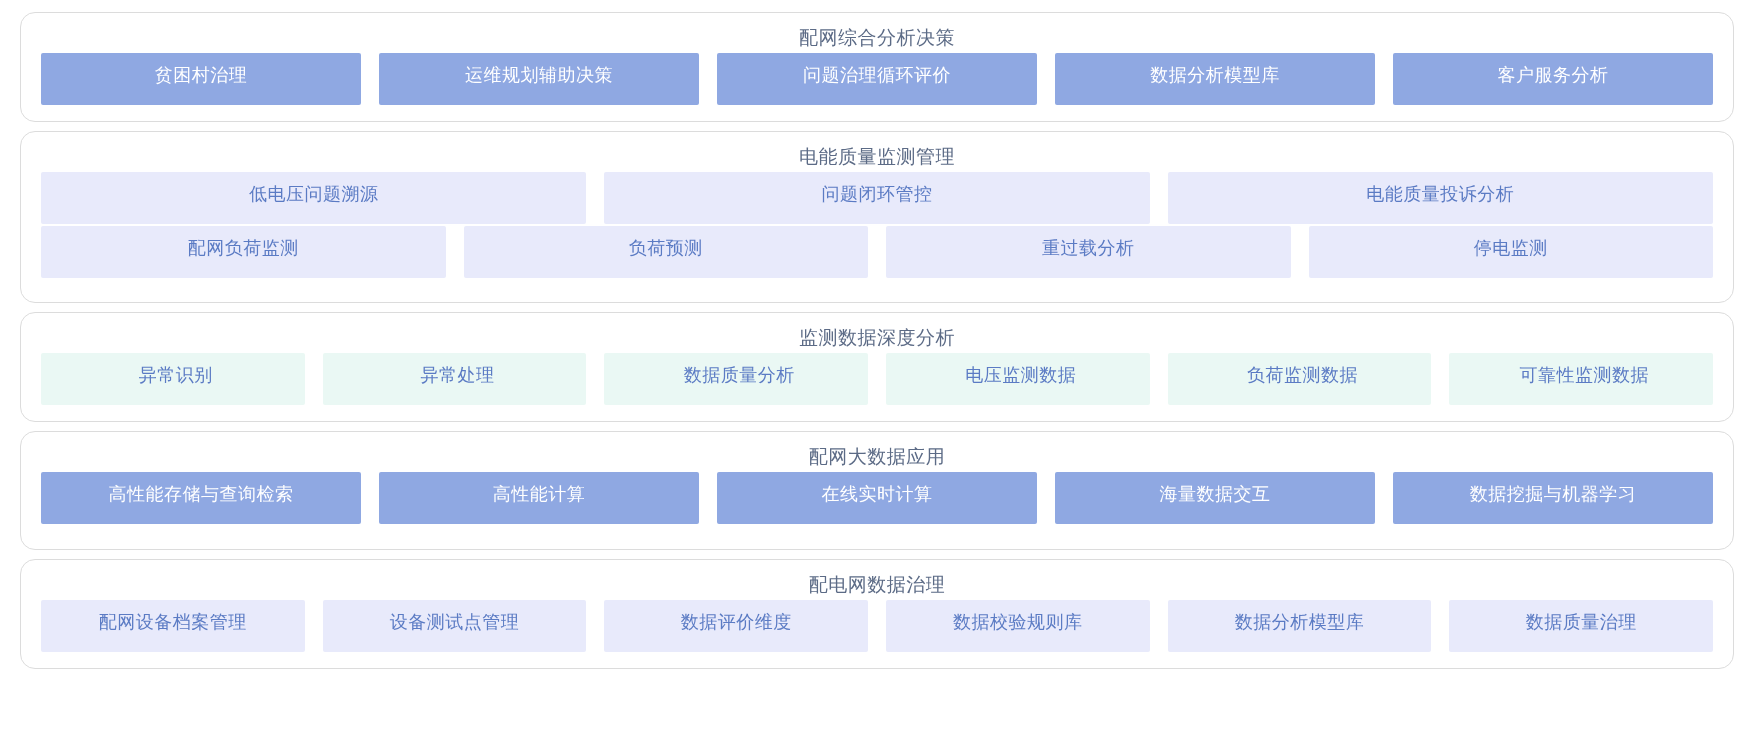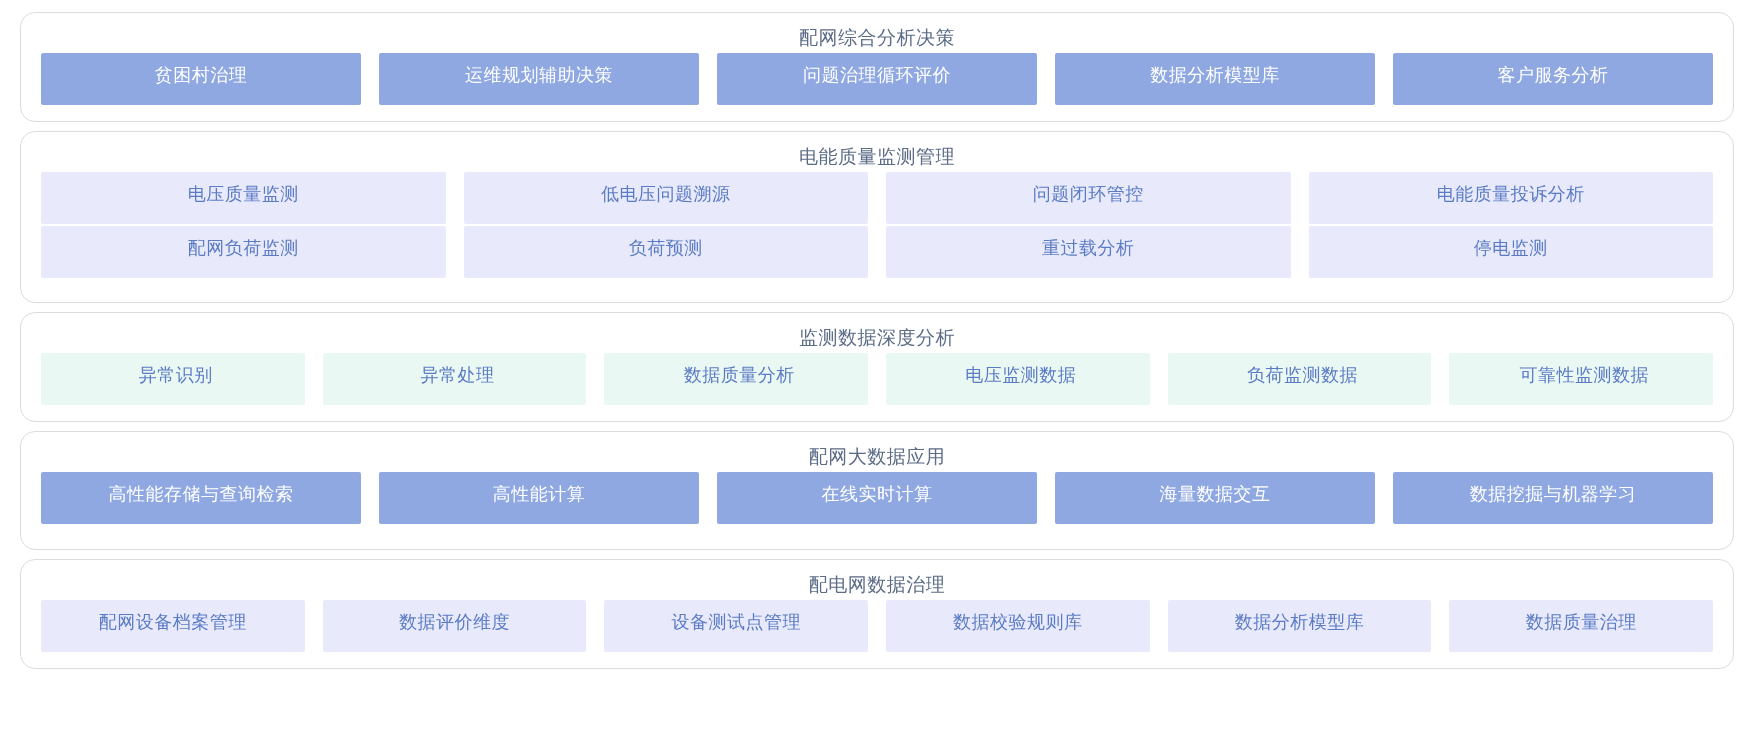--- a/index.html
+++ b/index.html
@@ -92,21 +92,20 @@
         <div class="tile solid-blue">贫困村治理</div>
         <div class="tile solid-blue">运维规划辅助决策</div>
         <div class="tile solid-blue">问题治理循环评价</div>
         <div class="tile solid-blue">数据分析模型库</div>
         <div class="tile solid-blue">客户服务分析</div>
       </div>
     </div>
     <div class="section" id="section-1">
       <div class="section-title">电能质量监测管理</div>
       <div class="row">
-        <div class="tile light-lav">电压质量监测</div>
         <div class="tile light-lav">低电压问题溯源</div>
         <div class="tile light-lav">问题闭环管控</div>
         <div class="tile light-lav">电能质量投诉分析</div>
       </div>
       <div class="row">
         <div class="tile light-lav">配网负荷监测</div>
         <div class="tile light-lav">负荷预测</div>
         <div class="tile light-lav">重过载分析</div>
         <div class="tile light-lav">停电监测</div>
       </div>
@@ -129,20 +128,20 @@
         <div class="tile solid-blue">高性能计算</div>
         <div class="tile solid-blue">在线实时计算</div>
         <div class="tile solid-blue">海量数据交互</div>
         <div class="tile solid-blue">数据挖掘与机器学习</div>
       </div>
     </div>
     <div class="section" id="section-4">
       <div class="section-title">配电网数据治理</div>
       <div class="row">
         <div class="tile light-lav">配网设备档案管理</div>
+        <div class="tile light-lav">设备测试点管理</div>
         <div class="tile light-lav">数据评价维度</div>
-        <div class="tile light-lav">设备测试点管理</div>
         <div class="tile light-lav">数据校验规则库</div>
         <div class="tile light-lav">数据分析模型库</div>
         <div class="tile light-lav">数据质量治理</div>
       </div>
     </div>
   </div>
 
 </body></html>

